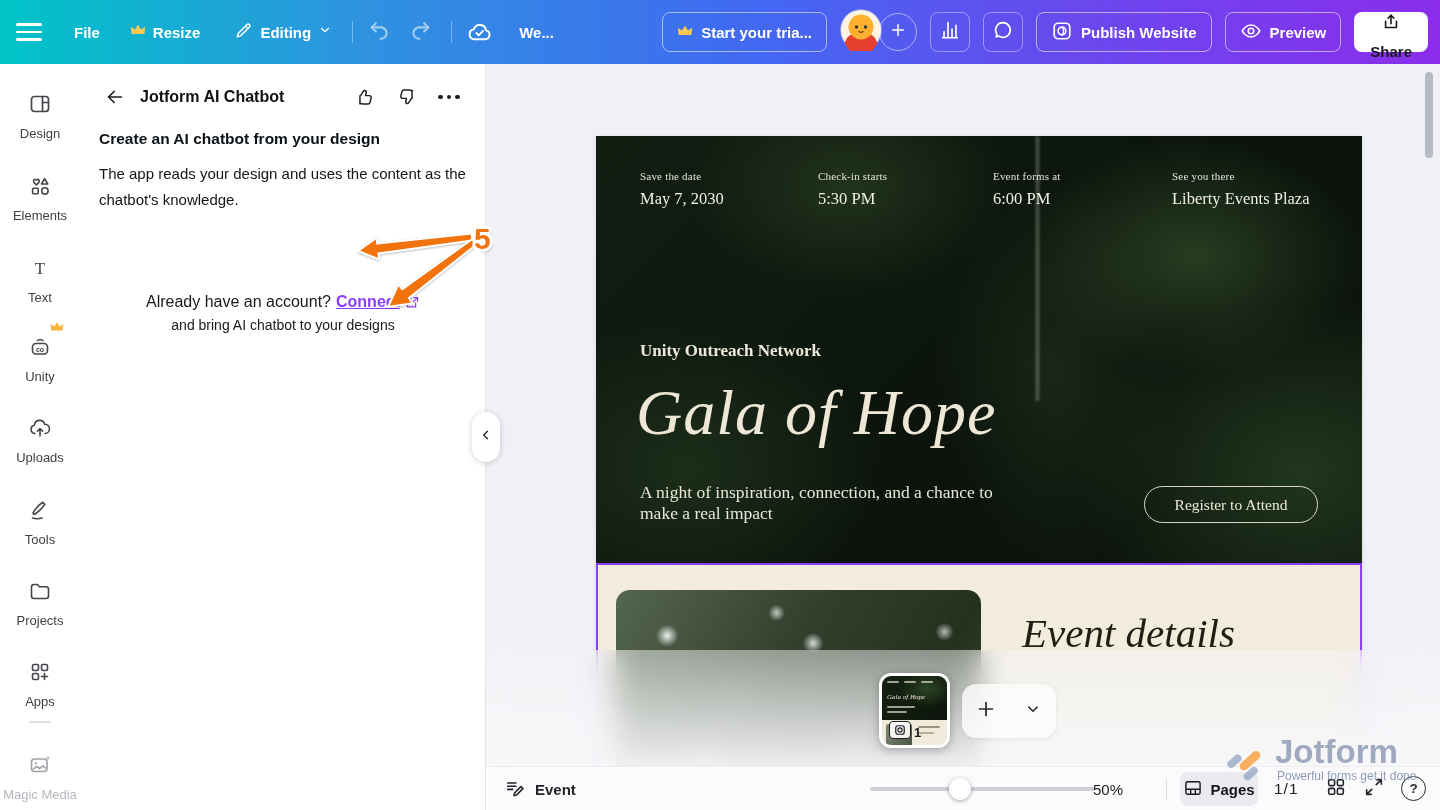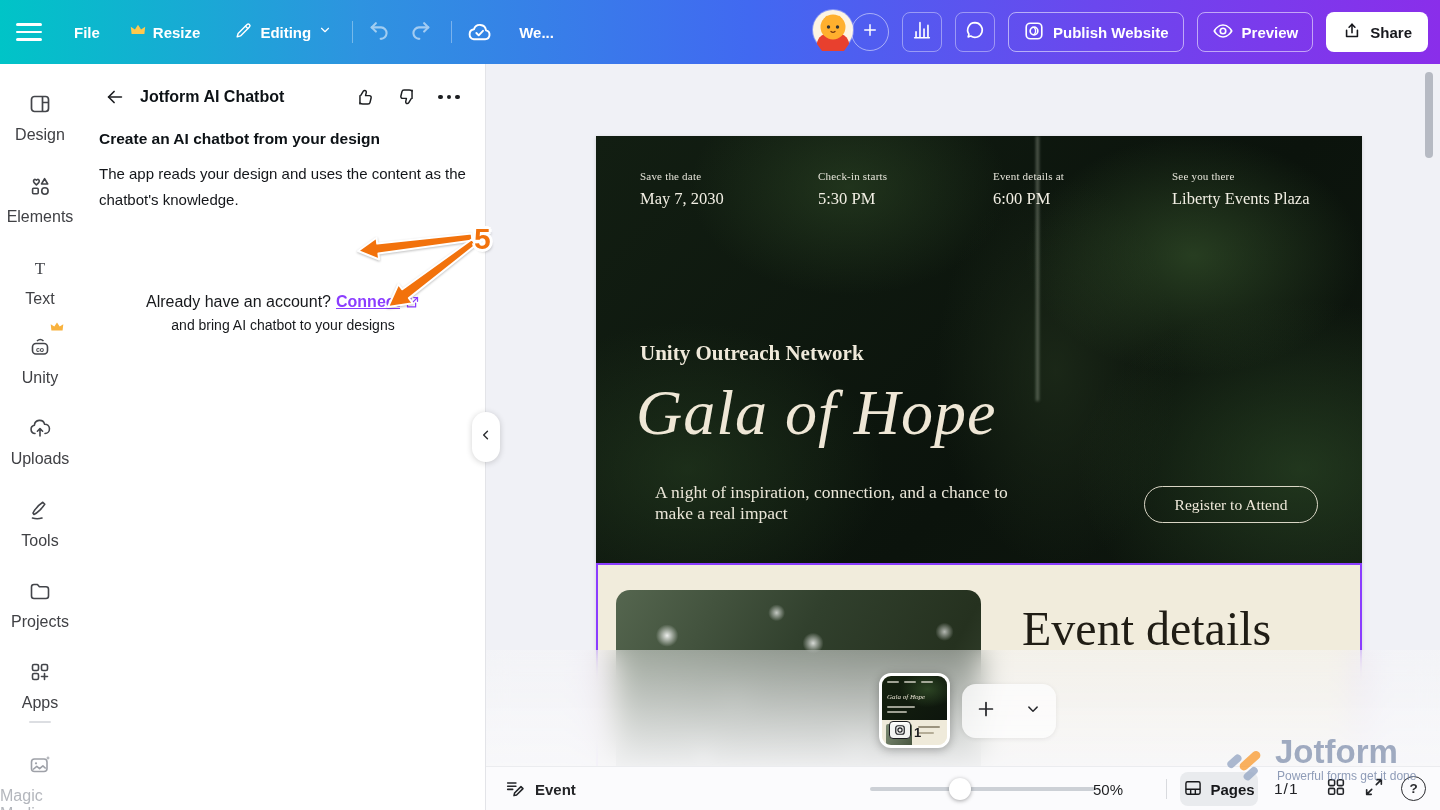--- a/index.html
+++ b/index.html
@@ -18,27 +18,27 @@
   .tb-sep { width:1px; height:22px; background:rgba(255,255,255,.35); }
   .tb-right { margin-left:auto; display:flex; align-items:center; gap:13px; }
   .btn-outline { height:40px; border:1px solid rgba(255,255,255,.55); border-radius:8px;
     display:flex; align-items:center; gap:8px; padding:0 14px; font-size:15px; font-weight:700; cursor:pointer; white-space:nowrap; }
   .icon-btn { width:40px; height:40px; border:1px solid rgba(255,255,255,.4); border-radius:8px;
     display:flex; align-items:center; justify-content:center; cursor:pointer; }
   .avatar-cluster { display:flex; align-items:center; }
   .add-people { width:38px; height:38px; border:1.5px solid rgba(255,255,255,.5); border-radius:50%;
     display:flex; align-items:center; justify-content:center; margin-left:-3px; cursor:pointer; }
   .btn-share { height:40px; background:#fff; color:#17181d; border-radius:8px; display:flex;
-    align-items:center; gap:8px; padding:0 16px; font-size:15px; font-weight:700; cursor:pointer; }
+    align-items:center; gap:8px; padding:0 16px; font-size:15px; font-weight:700; cursor:pointer;flex-direction:column; }
 
   
   .rail { position:absolute; left:0; top:64px; width:80px; height:746px; background:#fff; z-index:20; }
   .rail-item { position:absolute; left:0; width:80px; display:flex; flex-direction:column;
     align-items:center; gap:6px; color:#3f4145; cursor:pointer; }
-  .rail-item .lbl { font-size:16px; color:#404145; }
+  .rail-item .lbl { font-size:13px; color:#404145; }
   .rail-item.dim { color:#9ea1a8; } .rail-item.dim .lbl { color:#b4b7bd; }
   .rail-divider { position:absolute; left:29px; top:657px; width:22px; height:2px; background:#dcdee2; border-radius:1px; }
   .brand-crown { position:absolute; right:16px; top:-16px; }
 
   
   .panel { position:absolute; left:80px; top:64px; width:406px; height:746px; background:#fff;
     border-right:1px solid #e3e4e8; z-index:19; }
   .panel-head { position:absolute; left:24px; top:20px; width:360px; height:26px; display:flex; align-items:center; }
   .panel-title { font-size:16px; font-weight:700; color:#0d1216; margin-left:14px; }
   .panel-head .spacer { flex:1; }
@@ -75,39 +75,39 @@
       radial-gradient(ellipse 320px 240px at 92% 78%, rgba(46,76,40,.6), transparent 70%),
       radial-gradient(ellipse 280px 210px at 12% 78%, rgba(42,68,36,.5), transparent 70%),
       radial-gradient(ellipse 220px 150px at 33% 12%, rgba(54,84,44,.45), transparent 72%),
       radial-gradient(ellipse 160px 260px at 60% 55%, rgba(30,44,26,.8), transparent 75%),
       linear-gradient(135deg,#121e12,#0b130c 60%,#0f180f); }
   .stem { position:absolute; left:57.5%; top:0; width:3px; height:62%; background:rgba(200,210,190,.38); filter:blur(1.5px); }
   .serif { font-family:"Liberation Serif",serif; }
   .info-col { position:absolute; color:#f2efe4; }
   .info-col .i-lbl { font-size:11px; letter-spacing:.2px; color:rgba(240,238,228,.95); margin-bottom:7px; }
   .info-col .i-val { font-size:16.5px; }
-  .hero-org { position:absolute; left:44px; top:205px; font-size:21px; font-weight:700; color:#efe9da; }
+  .hero-org { position:absolute; left:44px; top:205px; font-size:17px; font-weight:700; color:#efe9da; }
   .hero-title { position:absolute; left:40px; top:240px; font-size:64px; font-style:italic; color:#efe7d6; letter-spacing:1px; }
-  .hero-tag { position:absolute; left:44px; top:346px; width:390px; font-size:17.5px; line-height:21px; color:#eae6d8;margin-left:15px; }
+  .hero-tag { position:absolute; left:44px; top:346px; width:390px; font-size:17.5px; line-height:21px; color:#eae6d8; }
   .register-btn { position:absolute; left:548px; top:350px; width:174px; height:37px; border:1.5px solid rgba(238,233,216,.9);
     border-radius:19px; background:transparent; color:#efe9da; font-size:15.5px; cursor:pointer;
     font-family:"Liberation Serif",serif; }
   .section { position:relative; width:766px; height:233px; background:#f1ecdc; border:2px solid #8b3dff; overflow:hidden; }
   .section-img { position:absolute; left:18px; top:25px; width:365px; height:190px; border-radius:14px;
     background:
       radial-gradient(circle 16px at 14% 24%, rgba(255,255,255,.9), transparent 70%),
       radial-gradient(circle 11px at 33% 58%, rgba(246,250,242,.85), transparent 70%),
       radial-gradient(circle 15px at 54% 28%, rgba(255,255,255,.8), transparent 70%),
       radial-gradient(circle 9px at 74% 52%, rgba(250,255,246,.75), transparent 70%),
       radial-gradient(circle 13px at 90% 22%, rgba(255,255,255,.65), transparent 70%),
       radial-gradient(circle 22px at 24% 86%, rgba(240,248,238,.5), transparent 70%),
       radial-gradient(circle 26px at 66% 82%, rgba(236,246,234,.45), transparent 72%),
       radial-gradient(circle 12px at 44% 12%, rgba(255,255,255,.7), transparent 70%),
       linear-gradient(120deg,#55664f,#31402d 45%,#25311f 78%,#3e4c37); }
-  .section-title { position:absolute; left:424px; top:36px; font-size:48px; color:#201d15; }
+  .section-title { position:absolute; left:424px; top:44px; font-size:41px; font-style:italic; color:#201d15; }
   .v-scrollbar { position:absolute; right:7px; top:8px; width:8px; height:86px; background:#b6bac3; border-radius:4px; }
 
   
   .frost { position:absolute; left:486px; top:650px; width:954px; height:116px; z-index:8;
     backdrop-filter:blur(14px); -webkit-backdrop-filter:blur(14px);
     background:linear-gradient(180deg, rgba(245,245,247,.5), rgba(248,248,250,.95)); }
   .page-thumb { position:absolute; left:393px; top:23px; width:71px; height:75px; border-radius:12px;
     border:3px solid #fff; box-shadow:0 2px 10px rgba(0,0,0,.28); overflow:hidden; cursor:pointer; background:#f1ecdc; }
   .pt-top { position:relative; width:100%; height:44px;
     background:radial-gradient(ellipse 40px 26px at 70% 30%, rgba(62,96,50,.6), transparent 70%),
@@ -199,20 +199,26 @@
       <div class="tb-item" style="margin-left:8px">
         <svg width="27" height="27" viewBox="0 0 24 24" fill="none" stroke="#fff" stroke-width="1.7" stroke-linecap="round" stroke-linejoin="round">
             <path d="M7 18h10a4 4 0 0 0 .8-7.9 5.5 5.5 0 0 0-10.7-1A4.5 4.5 0 0 0 7 18z"></path>
             <path d="M9.2 12.4l2.1 2.1 3.8-4"></path>
           </svg>
       </div>
       <span class="tb-label" style="margin-left:26px; font-weight:700">We...</span>
     </div>
 
     <div class="tb-right">
+      <div class="btn-outline">
+        <span><svg width="16" height="14" viewBox="0 0 20 16">
+              <path d="M2 13L1 4l5.2 3.4L10 1.5l3.8 5.9L19 4l-1 9z" fill="#ffc94d"></path>
+            </svg></span>
+        <span>Start your tria...</span>
+      </div>
       <div class="avatar-cluster">
         <span style="cursor:pointer"><svg width="42" height="42" viewBox="0 0 42 42">
               <circle cx="21" cy="21" r="21" fill="rgba(255,255,255,.35)"></circle>
               <circle cx="21" cy="21" r="20" fill="#fdf4e3"></circle>
               <path d="M5 35a16 12 0 0 1 32 0l-5 7H10z" fill="#e8402e"></path>
               <circle cx="21" cy="18" r="12.5" fill="#ffb02e"></circle>
               <path d="M12 10l3-3.5 2.5 3zM30 10l-3-3.5-2.5 3z" fill="#ffb02e"></path>
               <circle cx="16.5" cy="18" r="1.7" fill="#333"></circle>
               <circle cx="25.5" cy="18" r="1.7" fill="#333"></circle>
               <path d="M19 22.5c1.3 1.2 2.7 1.2 4 0" stroke="#7a3b10" stroke-width="1.3" fill="none" stroke-linecap="round"></path>
@@ -402,21 +408,21 @@
         <div class="stem"></div>
         <div class="info-col serif" style="left:44px; top:34px">
           <div class="i-lbl">Save the date</div>
           <div class="i-val">May 7, 2030</div>
         </div>
         <div class="info-col serif" style="left:222px; top:34px">
           <div class="i-lbl">Check-in starts</div>
           <div class="i-val">5:30 PM</div>
         </div>
         <div class="info-col serif" style="left:397px; top:34px">
-          <div class="i-lbl">Event details at</div>
+          <div class="i-lbl">Event forms at</div>
           <div class="i-val">6:00 PM</div>
         </div>
         <div class="info-col serif" style="left:576px; top:34px">
           <div class="i-lbl">See you there</div>
           <div class="i-val">Liberty Events Plaza</div>
         </div>
         <div class="hero-org serif">Unity Outreach Network</div>
         <div class="hero-title serif">Gala of Hope</div>
         <div class="hero-tag serif">A night of inspiration, connection, and a chance to make a real impact</div>
         <button class="register-btn">Register to Attend</button>

